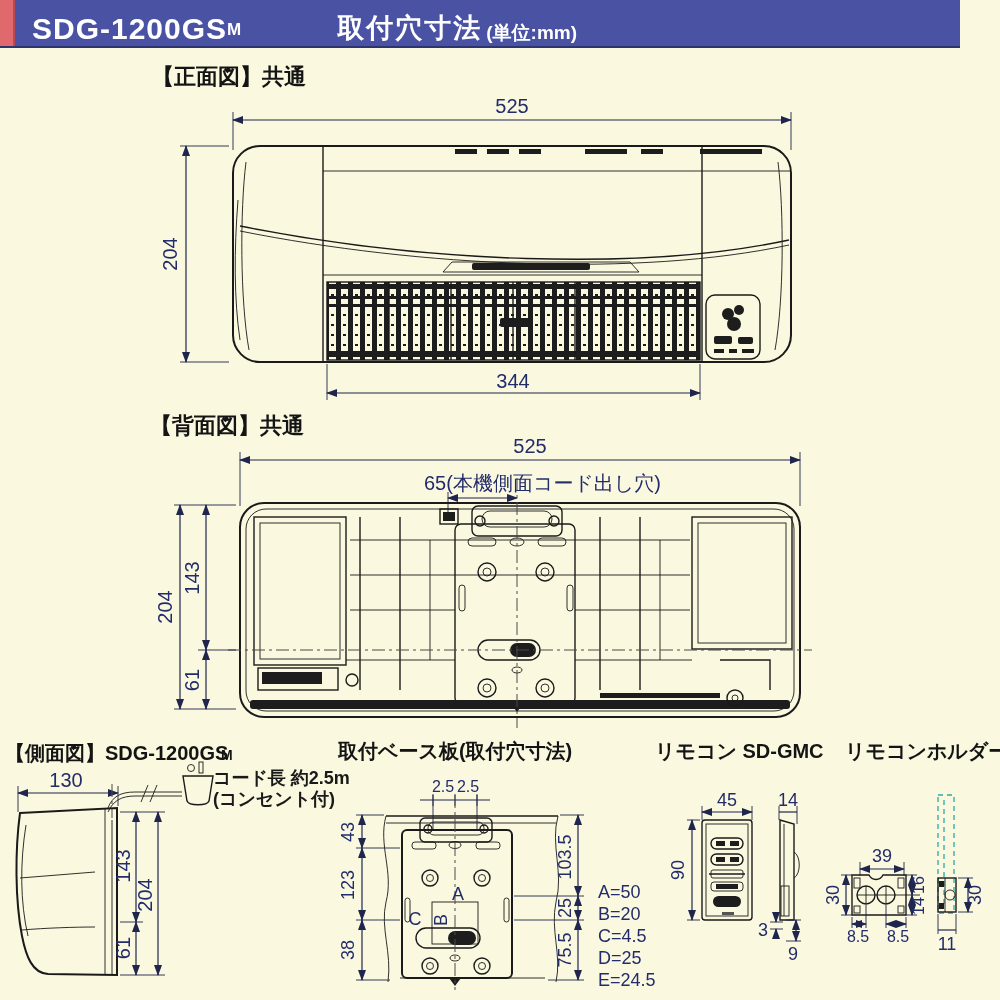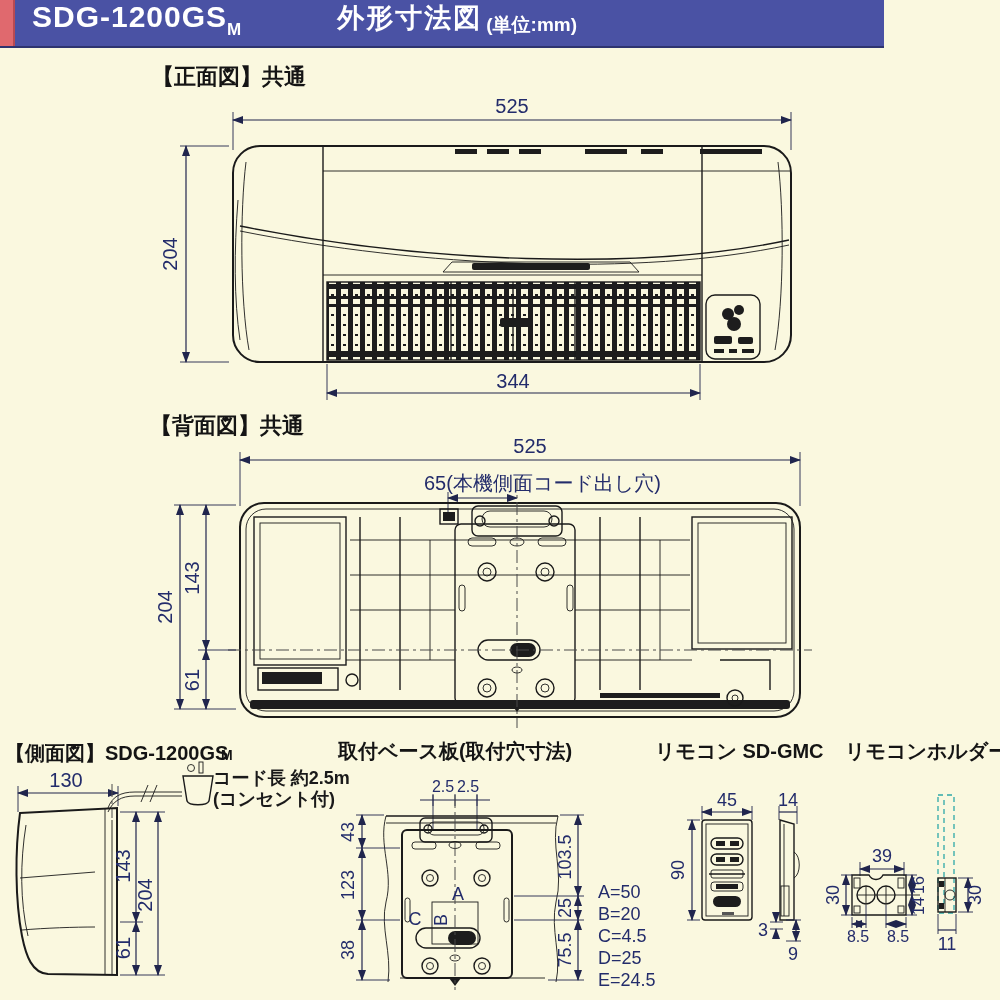--- a/index.html
+++ b/index.html
@@ -3,23 +3,23 @@
 <meta charset="utf-8">
 <style>
   html,body{margin:0;padding:0;}
   body{
     width:1000px;height:1000px;
     background:#faf8df;
     font-family:"Liberation Sans", sans-serif;
     position:relative;overflow:hidden;
   }
   .banner{
-    position:absolute;left:0;top:0;width:884px;height:46px;
+    position:absolute;left:0;top:0;width:960px;height:46px;
     background:#4a52a4;border-bottom:2px solid #2e3470;
-    display:flex;align-items:flex-start;
+    display:flex;align-items:flex-end;
   }
   .banner .accent{
     position:absolute;left:0;top:0;width:13px;height:46px;
     background:#e0696e;border-right:2px solid #b84a52;
   }
   .banner .model{color:#fff;font-weight:bold;font-size:30px;margin-left:32px;letter-spacing:1px;}
   .banner .model-sub{color:#fff;font-weight:bold;font-size:17px;align-self:flex-end;margin-bottom:6px;}
   .banner .title{color:#fff;font-weight:bold;font-size:27px;margin-left:96px;letter-spacing:2px;}
   .banner .unit{color:#fff;font-weight:bold;font-size:19px;margin-left:4px;margin-top:12px;}
   svg{position:absolute;left:0;top:46px;}
@@ -40,21 +40,21 @@
   .cl{stroke:#4a4a4a;stroke-width:1;fill:none;stroke-dasharray:13 4 3 4;}
   .teal{stroke:#2fa8a8;stroke-width:1.3;fill:none;stroke-dasharray:5 4;}
 </style>
 </head>
 <body>
 
 <div class="banner">
   <div class="accent"></div>
   <span class="model">SDG-1200GS</span>
   <span class="model-sub">M</span>
-  <span class="title">外形寸法図</span>
+  <span class="title">取付穴寸法</span>
   <span class="unit">(単位:mm)</span>
 </div>
 
 <svg width="1000" height="954" viewBox="0 46 1000 954">
   <defs>
     <marker id="arr" markerWidth="11" markerHeight="8" refX="10" refY="4" orient="auto-start-reverse" markerUnits="userSpaceOnUse">
       <path d="M0,0 L11,4 L0,8 z" fill="#20254d"></path>
     </marker>
     <pattern id="slats" width="12" height="10" patternUnits="userSpaceOnUse">
       <rect x="0" y="0" width="5" height="10" fill="#1d1d1d"></rect>

